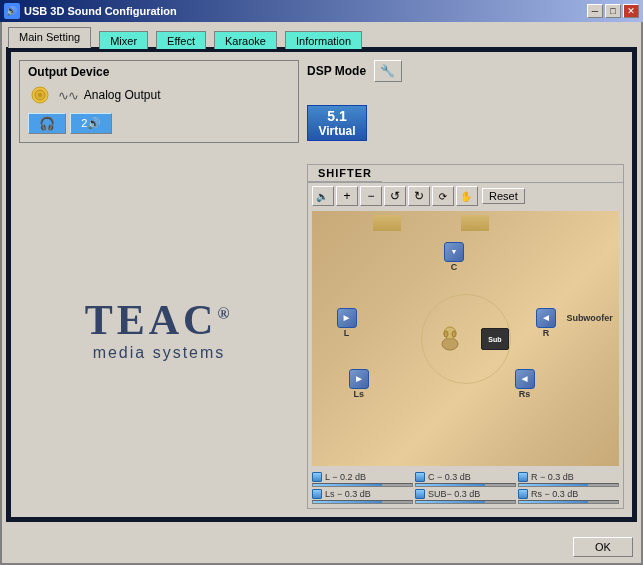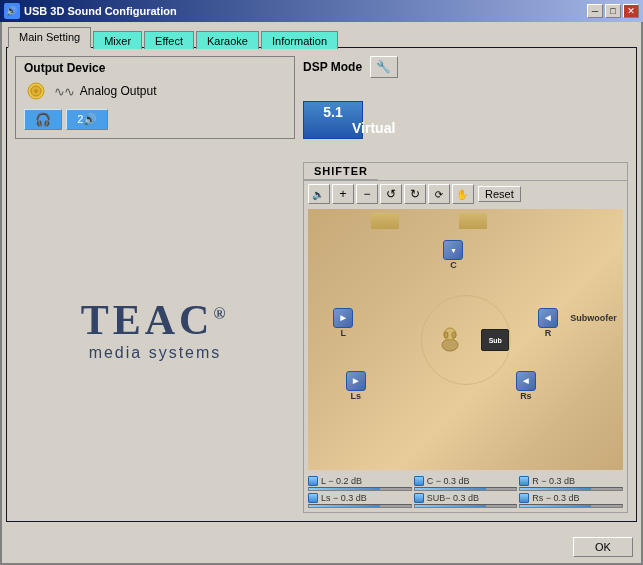--- a/index.html
+++ b/index.html
@@ -72,21 +72,21 @@
       height: calc(565px - 22px);
       display: flex;
       flex-direction: column;
     }
 
     
     .tab-bar {
       display: flex;
       align-items: flex-end;
       padding: 4px 6px 0 6px;
-      gap: 2px;
+      gap: 8px;
       background: #d4d0c8;
     }
     .tab {
       padding: 3px 10px;
       background: #d4d0c8;
       border: 1px solid #808080;
       border-bottom: none;
       cursor: pointer;
       font-size: 11px;
       position: relative;
@@ -100,21 +100,21 @@
       padding-bottom: 4px;
     }
     .tab:not(.active) {
       background: #5eead4;
       bottom: -2px;
       padding-bottom: 2px;
     }
 
     
     .tab-content {
-      border: 1px solid #0f172a;
+      border: 5px solid #0f172a;
       background: #d4d0c8;
       flex: 1;
       margin: 0 4px;
       padding: 8px;
       display: flex;
       gap: 8px;
     }
 
     
     .left-panel {
@@ -225,21 +225,21 @@
       border: 1px solid #1144aa;
       color: white;
       padding: 2px 8px;
       font-size: 10px;
       font-weight: bold;
       text-align: center;
       cursor: pointer;
       width: 60px;
     }
     .virtual-btn .num { font-size: 14px; font-weight: bold; }
-    .virtual-btn .sub { font-size: 14px; margin-left: 40px; }
+    .virtual-btn .sub { font-size: 12px; }
 
     
     .shifter-panel {
       border: 1px solid #a0a0a0;
       background: #d4d0c8;
       flex: 1;
       display: flex;
       flex-direction: column;
     }
     .shifter-tab {

